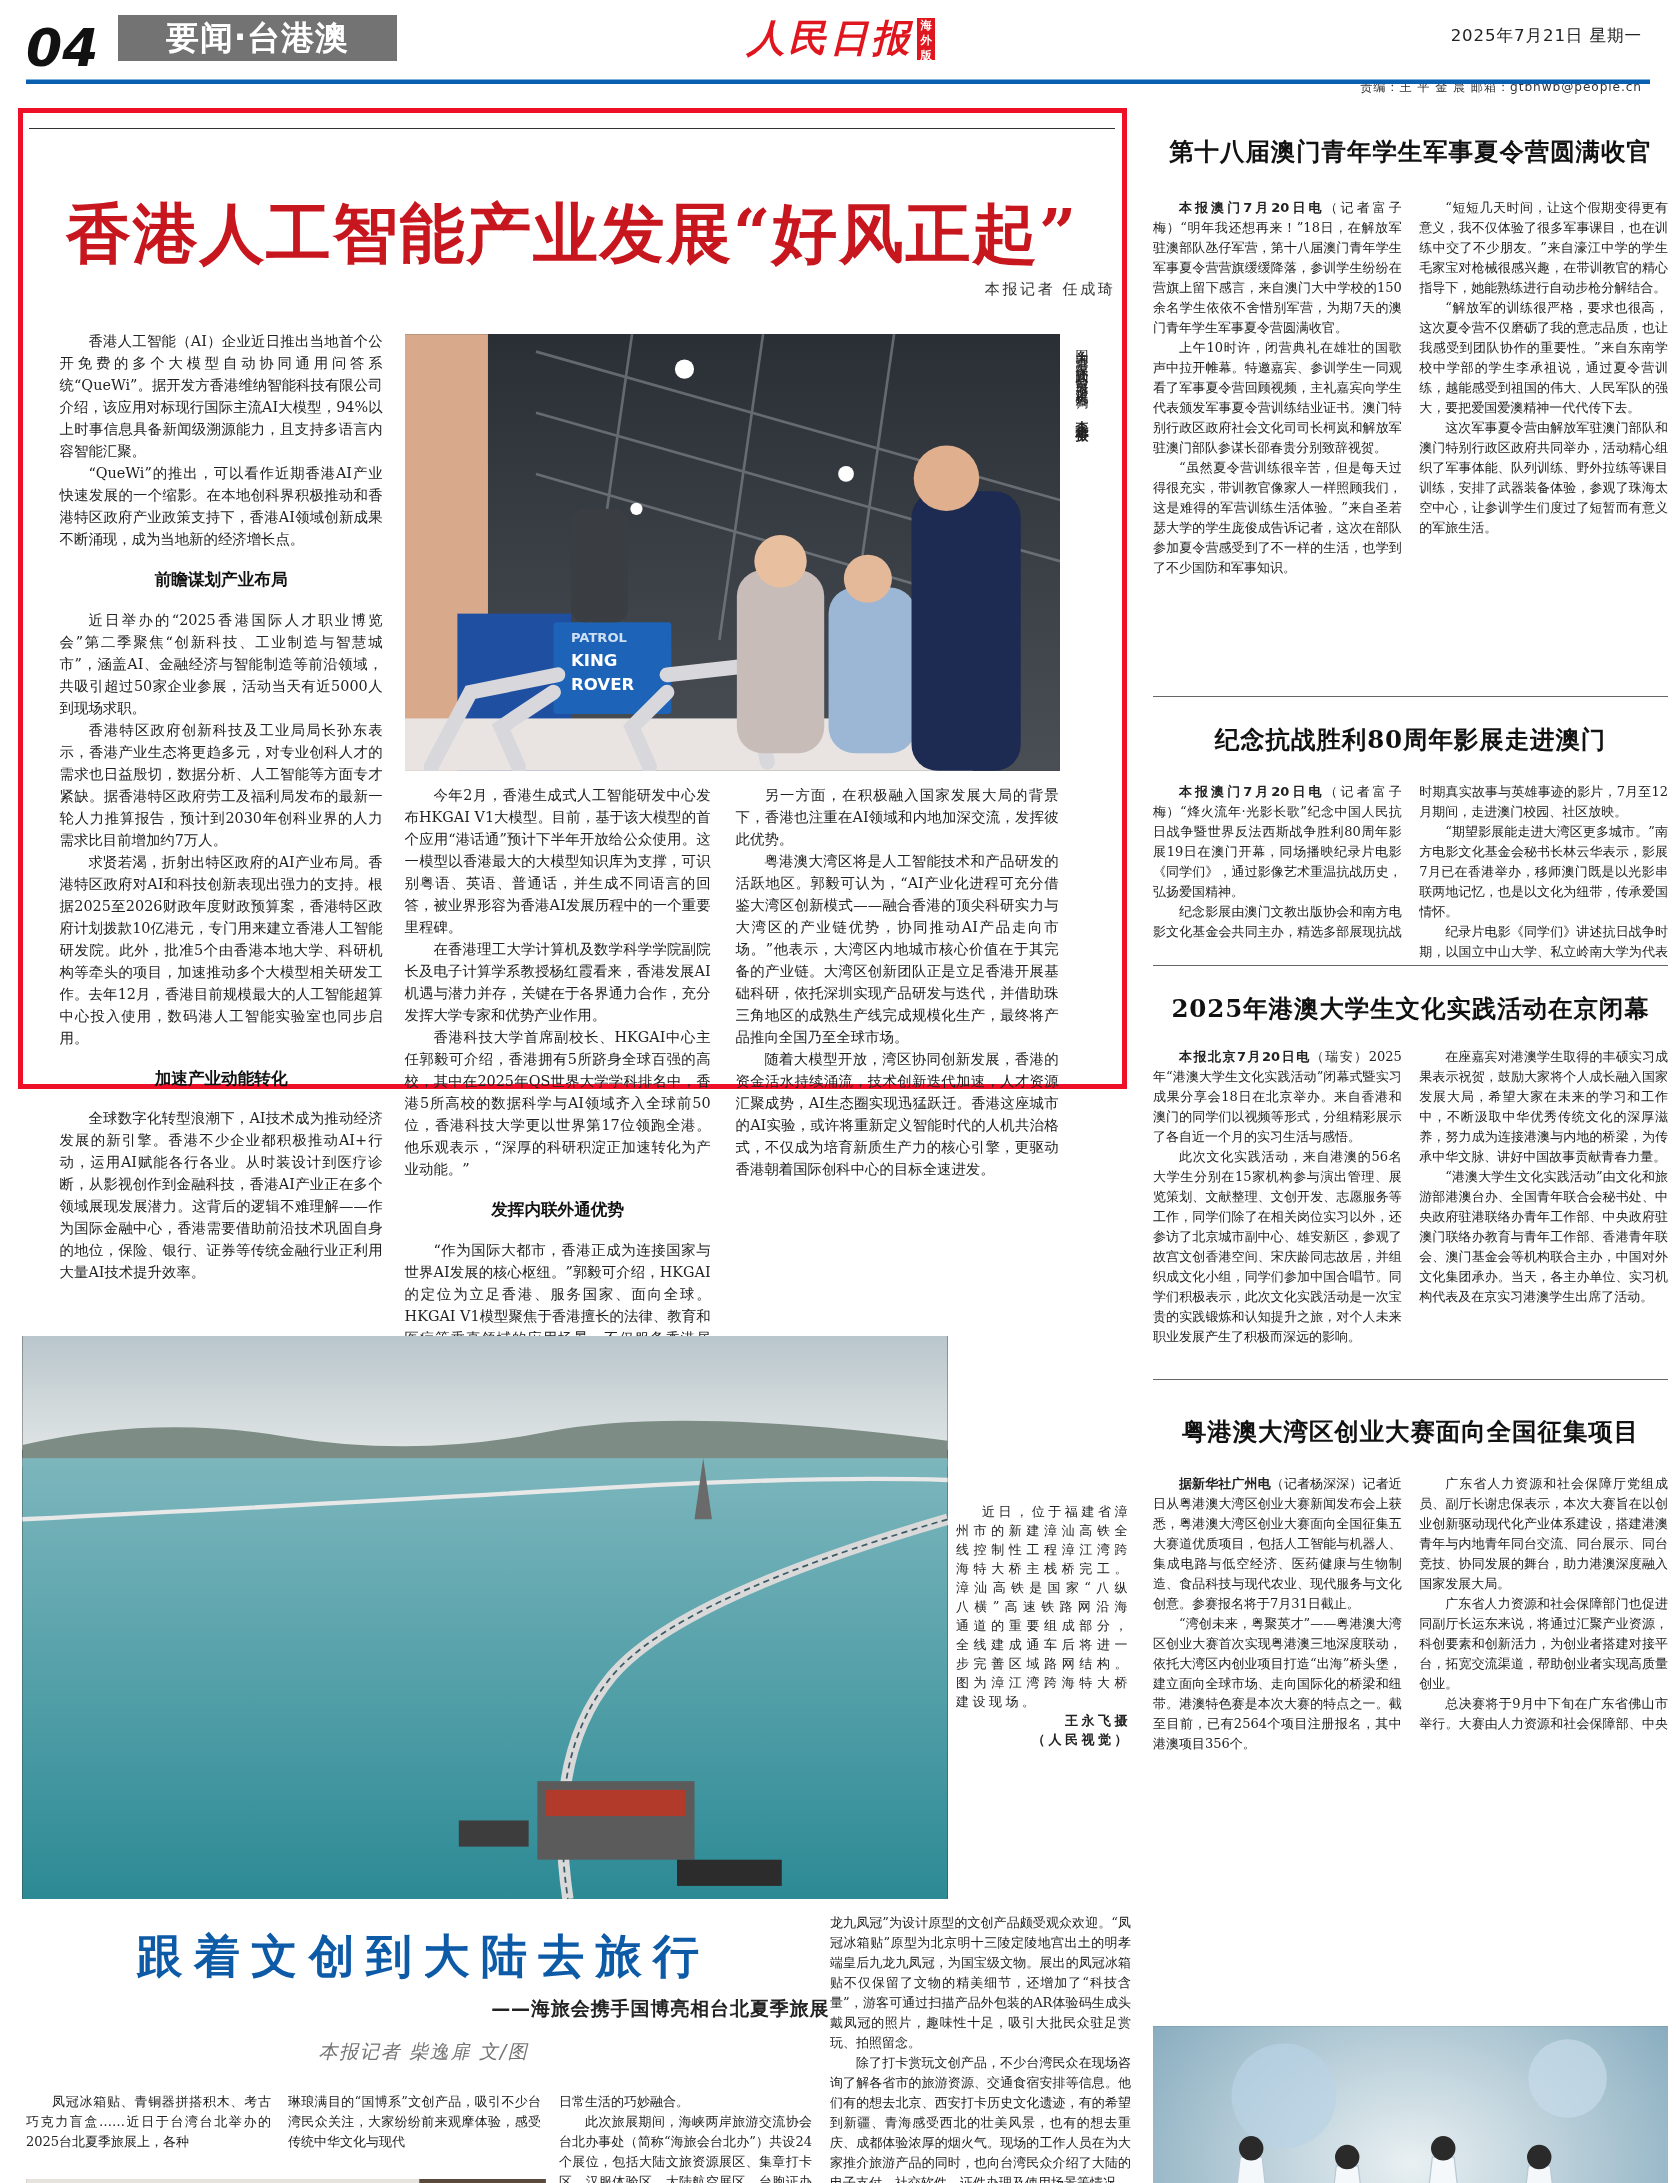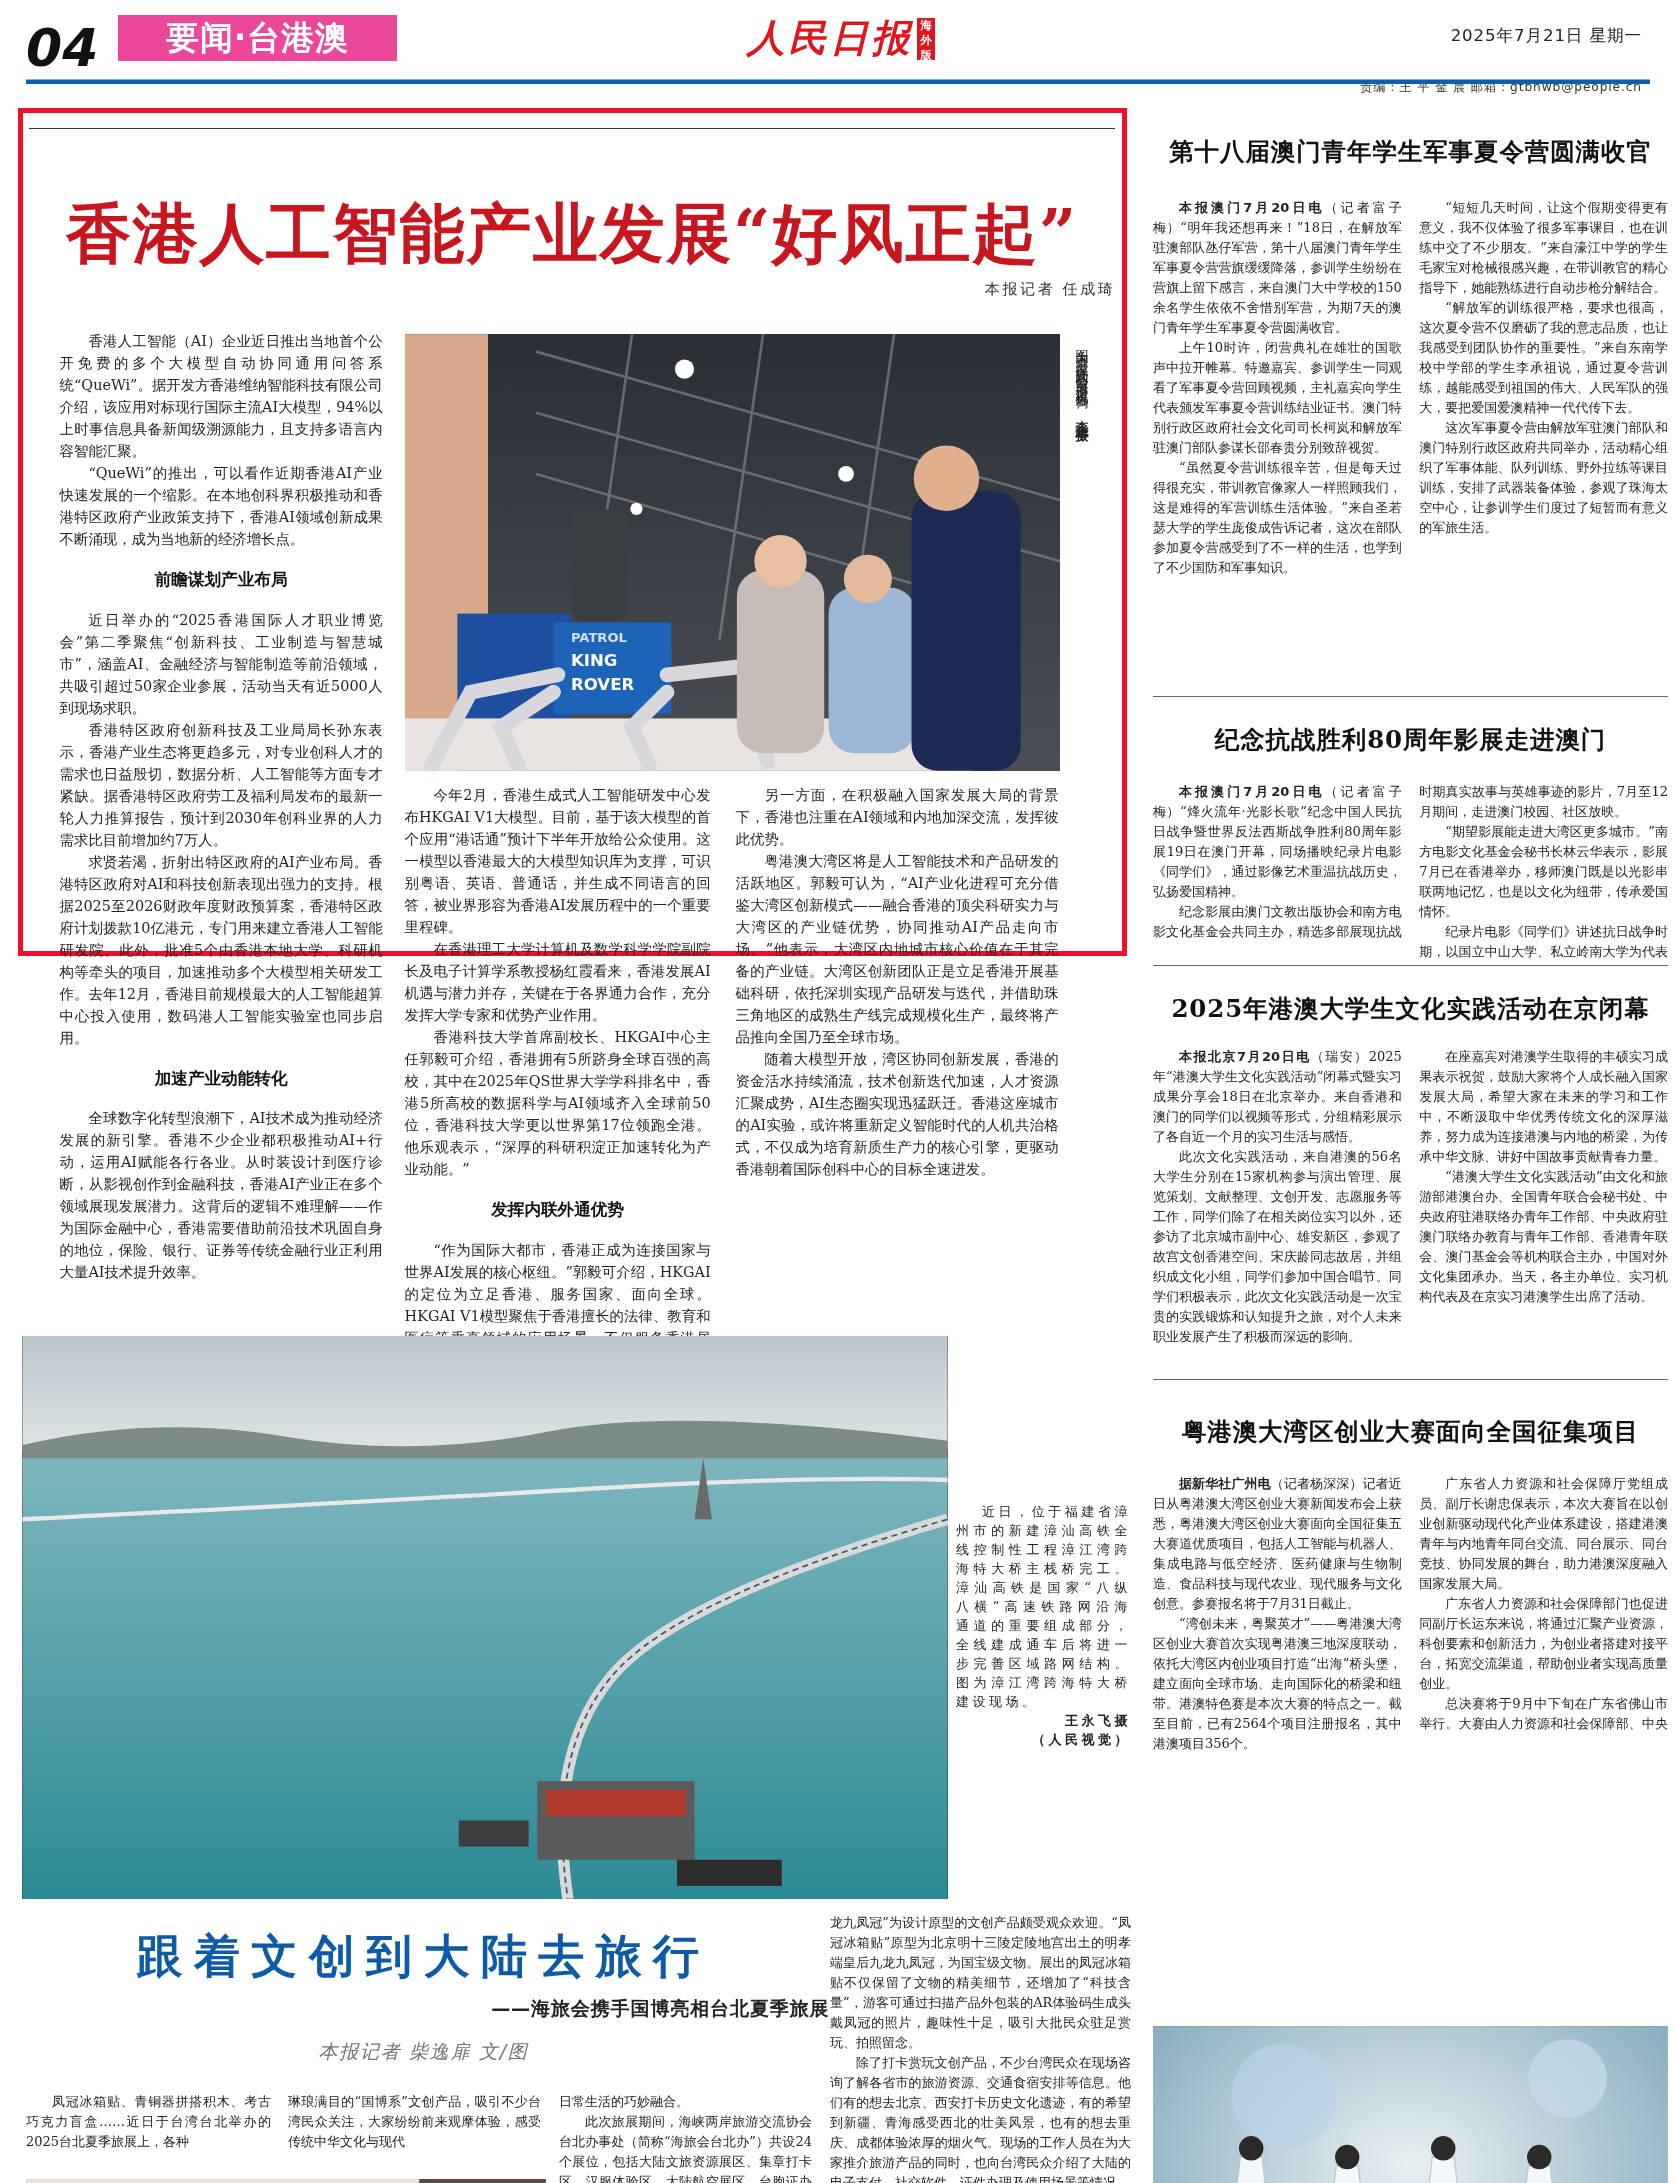--- a/index.html
+++ b/index.html
@@ -2,30 +2,30 @@
 <html style="font-size:7px"><head>
 <meta charset="utf-8">
 <style>
   * { box-sizing: border-box; margin: 0; padding: 0; }
   html, body { width: 1677px; height: 2535px; background: #ffffff; overflow: hidden; }
   body { position: relative; font-family: "DejaVu Serif", "Liberation Serif", serif; color: #1a1a1a; }
   .abs { position: absolute; }
 
   
   .page-num { left: 26px; top: 17.5px; font-family: "DejaVu Sans", sans-serif; font-style: italic; font-weight: bold; font-size: 52px; color: #111; }
-  .section-tag { left: 118px; top: 15px; width: 279px; height: 46px; background: #ec4899; color: #fff; font-family: "DejaVu Sans", sans-serif; font-weight: bold; font-size: 33px; display: flex; align-items: center; justify-content: center; letter-spacing: 0.9px; }
+  .section-tag { left: 118px; top: 15px; width: 279px; height: 46px; background: #737373; color: #fff; font-family: "DejaVu Sans", sans-serif; font-weight: bold; font-size: 33px; display: flex; align-items: center; justify-content: center; letter-spacing: 0.9px; }
   .logo { left: 747px; top: 16.6px; height: 44px; display: flex; align-items: center; }
   .logo-text { font-family: "DejaVu Serif", serif; font-style: italic; font-weight: bold; font-size: 38px; color: #e0161f; letter-spacing: 3.5px; }
   .logo-badge { margin-left: 4.4px; width: 17.5px; height: 42px; background: #e0161f; color: #fff; font-family: "DejaVu Sans", sans-serif; font-size: 11.4px; display: flex; flex-direction: column; align-items: center; justify-content: space-around; font-weight: bold; }
   .date { right: 35px; top: 25px; font-family: "DejaVu Sans", sans-serif; font-size: 16.6px; color: #222; letter-spacing: 0.9px; }
   .editors { right: 35px; top: 48px; font-family: "DejaVu Sans", sans-serif; font-size: 12.2px; color: #333; letter-spacing: 0.9px; margin-top: 31px; }
   .mast-rule { left: 26px; top: 79px; width: 1624px; height: 5.2px; background: #0a5fb0; border-top: 0.9px solid #7fb2e0; }
 
   
-  .redbox { left: 17.5px; top: 108px; width: 1109px; height: 848px; border: 5.2px solid #ee1028; }
+  .redbox { left: 17.5px; top: 108px; width: 1109px; height: 981px; border: 5.2px solid #ee1028; }
   .redbox-inner { position: absolute; left: 6.1px; top: 15px; right: 6.1px; bottom: 6.1px; border-top: 1.7px solid #333; }
   .main-title { left: 0; right: 0; top: 61px; text-align: center; font-family: "DejaVu Serif", serif; font-weight: bold; font-size: 65px; color: #c8161e; letter-spacing: 1.7px; }
   .byline { left: 0; right: 0; top: 151px; text-align: right; font-family: "DejaVu Sans", sans-serif; font-size: 15px; color: #333; letter-spacing: 2.6px; }
 
   .col { font-size: 14.4px; line-height: 22px; text-align: justify; color: #222; }
   .col p { text-indent: 2em; }
   .subhead { font-family: "DejaVu Sans", sans-serif; font-weight: bold; font-size: 16.6px; text-align: center; margin: 19px 0 17.5px; color: #111; }
 
   .photo { background: #333; overflow: hidden; }
   .photo-caption-v { writing-mode: vertical-rl; font-family: "DejaVu Serif", serif; font-size: 13px; color: #222; letter-spacing: 2.6px; }

